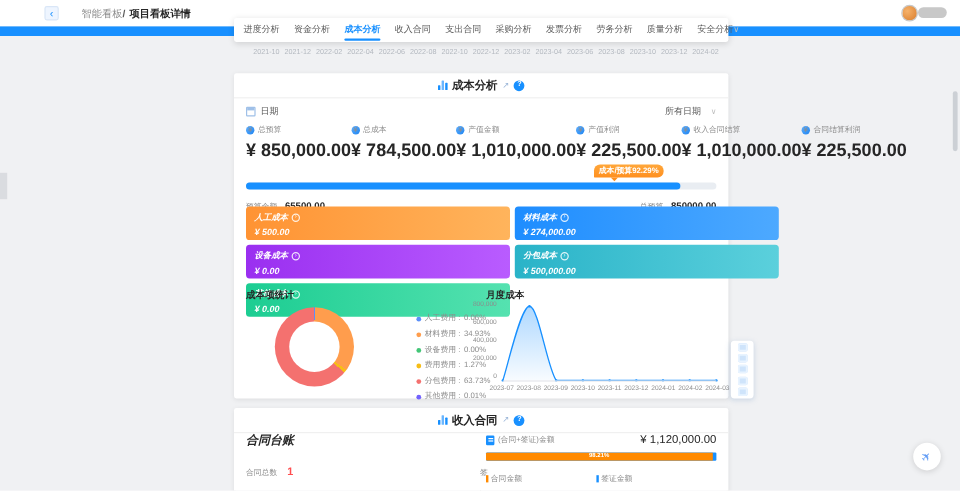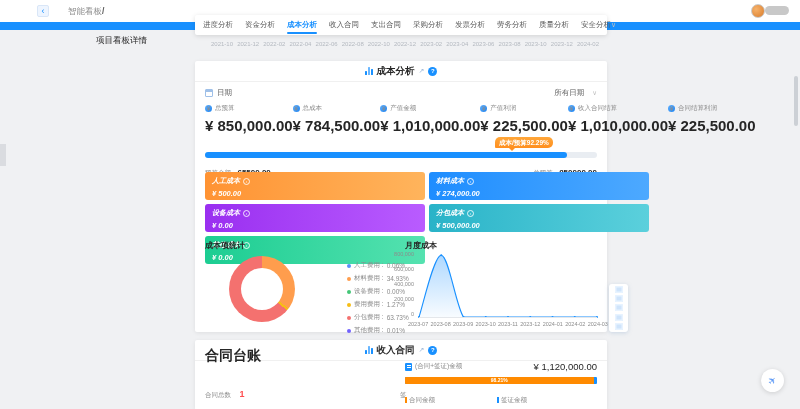--- a/index.html
+++ b/index.html
@@ -4,21 +4,21 @@
 <style>
   * { margin:0; padding:0; box-sizing:border-box; }
   body { font-family:"Liberation Sans", sans-serif; background:#fff; }
   .stage { position:relative; width:800px; height:409px; background:#f0f1f3; overflow:hidden; font-family:"Liberation Sans", sans-serif; }
 
   
   .topbar { position:absolute; left:0; top:0; width:800px; height:22px; background:#fff; }
   .back-btn { position:absolute; left:37px; top:5px; width:12px; height:12px; border:1px solid #d9e6f7; background:#eef5ff; border-radius:2px; color:#1890ff; font-size:9px; line-height:10px; text-align:center; cursor:pointer; }
   .crumb-root { position:absolute; left:68px; top:6px; font-size:8.5px; color:#8c8c8c; }
   .crumb-sep { position:absolute; left:102px; top:6px; font-size:8.5px; color:#595959; font-weight:bold; }
-  .crumb-cur { position:absolute; left:96px; top:6px; font-size:8.5px; color:#262626; font-weight:normal;margin-top:29px; }
+  .crumb-cur { position:absolute; left:108px; top:6px; font-size:8.5px; color:#262626; font-weight:bold; }
   .avatar { position:absolute; left:751px; top:4px; width:14px; height:14px; border-radius:50%; background:radial-gradient(circle at 35% 35%, #f6b26b, #d97c2b); border:1px solid #c9c9c9; }
   .user-pill { position:absolute; left:765px; top:6px; width:24px; height:9px; border-radius:5px; background:#c8c8c8; }
 
   .blue-band { position:absolute; left:0; top:22px; width:800px; height:8px; background:#1890ff; }
 
   
   .bg-dates { position:absolute; left:211px; top:41px; width:388px; display:flex; justify-content:space-between; font-size:6px; color:#b4b9c0; }
 
   
   .tabbar { position:absolute; left:195px; top:15px; width:412px; height:20px; background:#fff; border-radius:2px; box-shadow:0 1px 5px rgba(0,0,0,.13); display:flex; align-items:center; padding:0 8px; }
@@ -84,21 +84,21 @@
   .lg-label::after { content:" : "; }
   .lg-pct { font-size:6.5px; color:#8c8c8c; }
 
   
   .yticks { position:absolute; left:181px; top:190px; width:38px; height:66px; display:flex; flex-direction:column; justify-content:space-between; align-items:flex-end; font-size:5.5px; color:#8c8c8c; }
   .axis-base { position:absolute; left:224px; top:256px; width:178px; height:1px; background:#e4e7eb; }
   .area-svg { position:absolute; left:224px; top:193px; width:178px; height:63px; overflow:visible; }
   .xlabels { position:absolute; left:213px; top:260px; width:200px; display:flex; justify-content:space-between; font-size:5.5px; color:#8c8c8c; }
 
   
-  .ledger-title { position:absolute; left:10px; top:7px; font-size:14px; font-weight:bold; color:#262626; }
+  .ledger-title { position:absolute; left:10px; top:20px; font-size:10px; font-weight:bold; color:#262626;font-style:italic; }
   .count-row { position:absolute; left:10px; top:43px; width:200px; }
   .count-label { font-size:6.5px; color:#8c8c8c; }
   .count-val-red { font-size:9px; font-weight:bold; color:#ff4d4f; margin-left:4px; }
   .count2 { position:absolute; left:195px; top:0; }
   .amt-row { position:absolute; left:210px; right:10px; top:21px; display:flex; align-items:center; }
   .doc-ico { width:7px; height:8px; background:#1890ff; border-radius:1px; position:relative; margin-right:3px; }
   .doc-ico::before { content:""; position:absolute; left:1.5px; top:2px; width:4px; height:1px; background:#fff; box-shadow:0 2px 0 #fff; }
   .amt-label { font-size:6.5px; color:#8c8c8c; }
   .amt-value { margin-left:auto; font-size:9.5px; font-weight:normal; color:#262626; }
   .inc-bar { position:absolute; left:210px; top:37px; width:192px; height:7px; border-radius:1px; overflow:hidden; background:#1890ff; }

